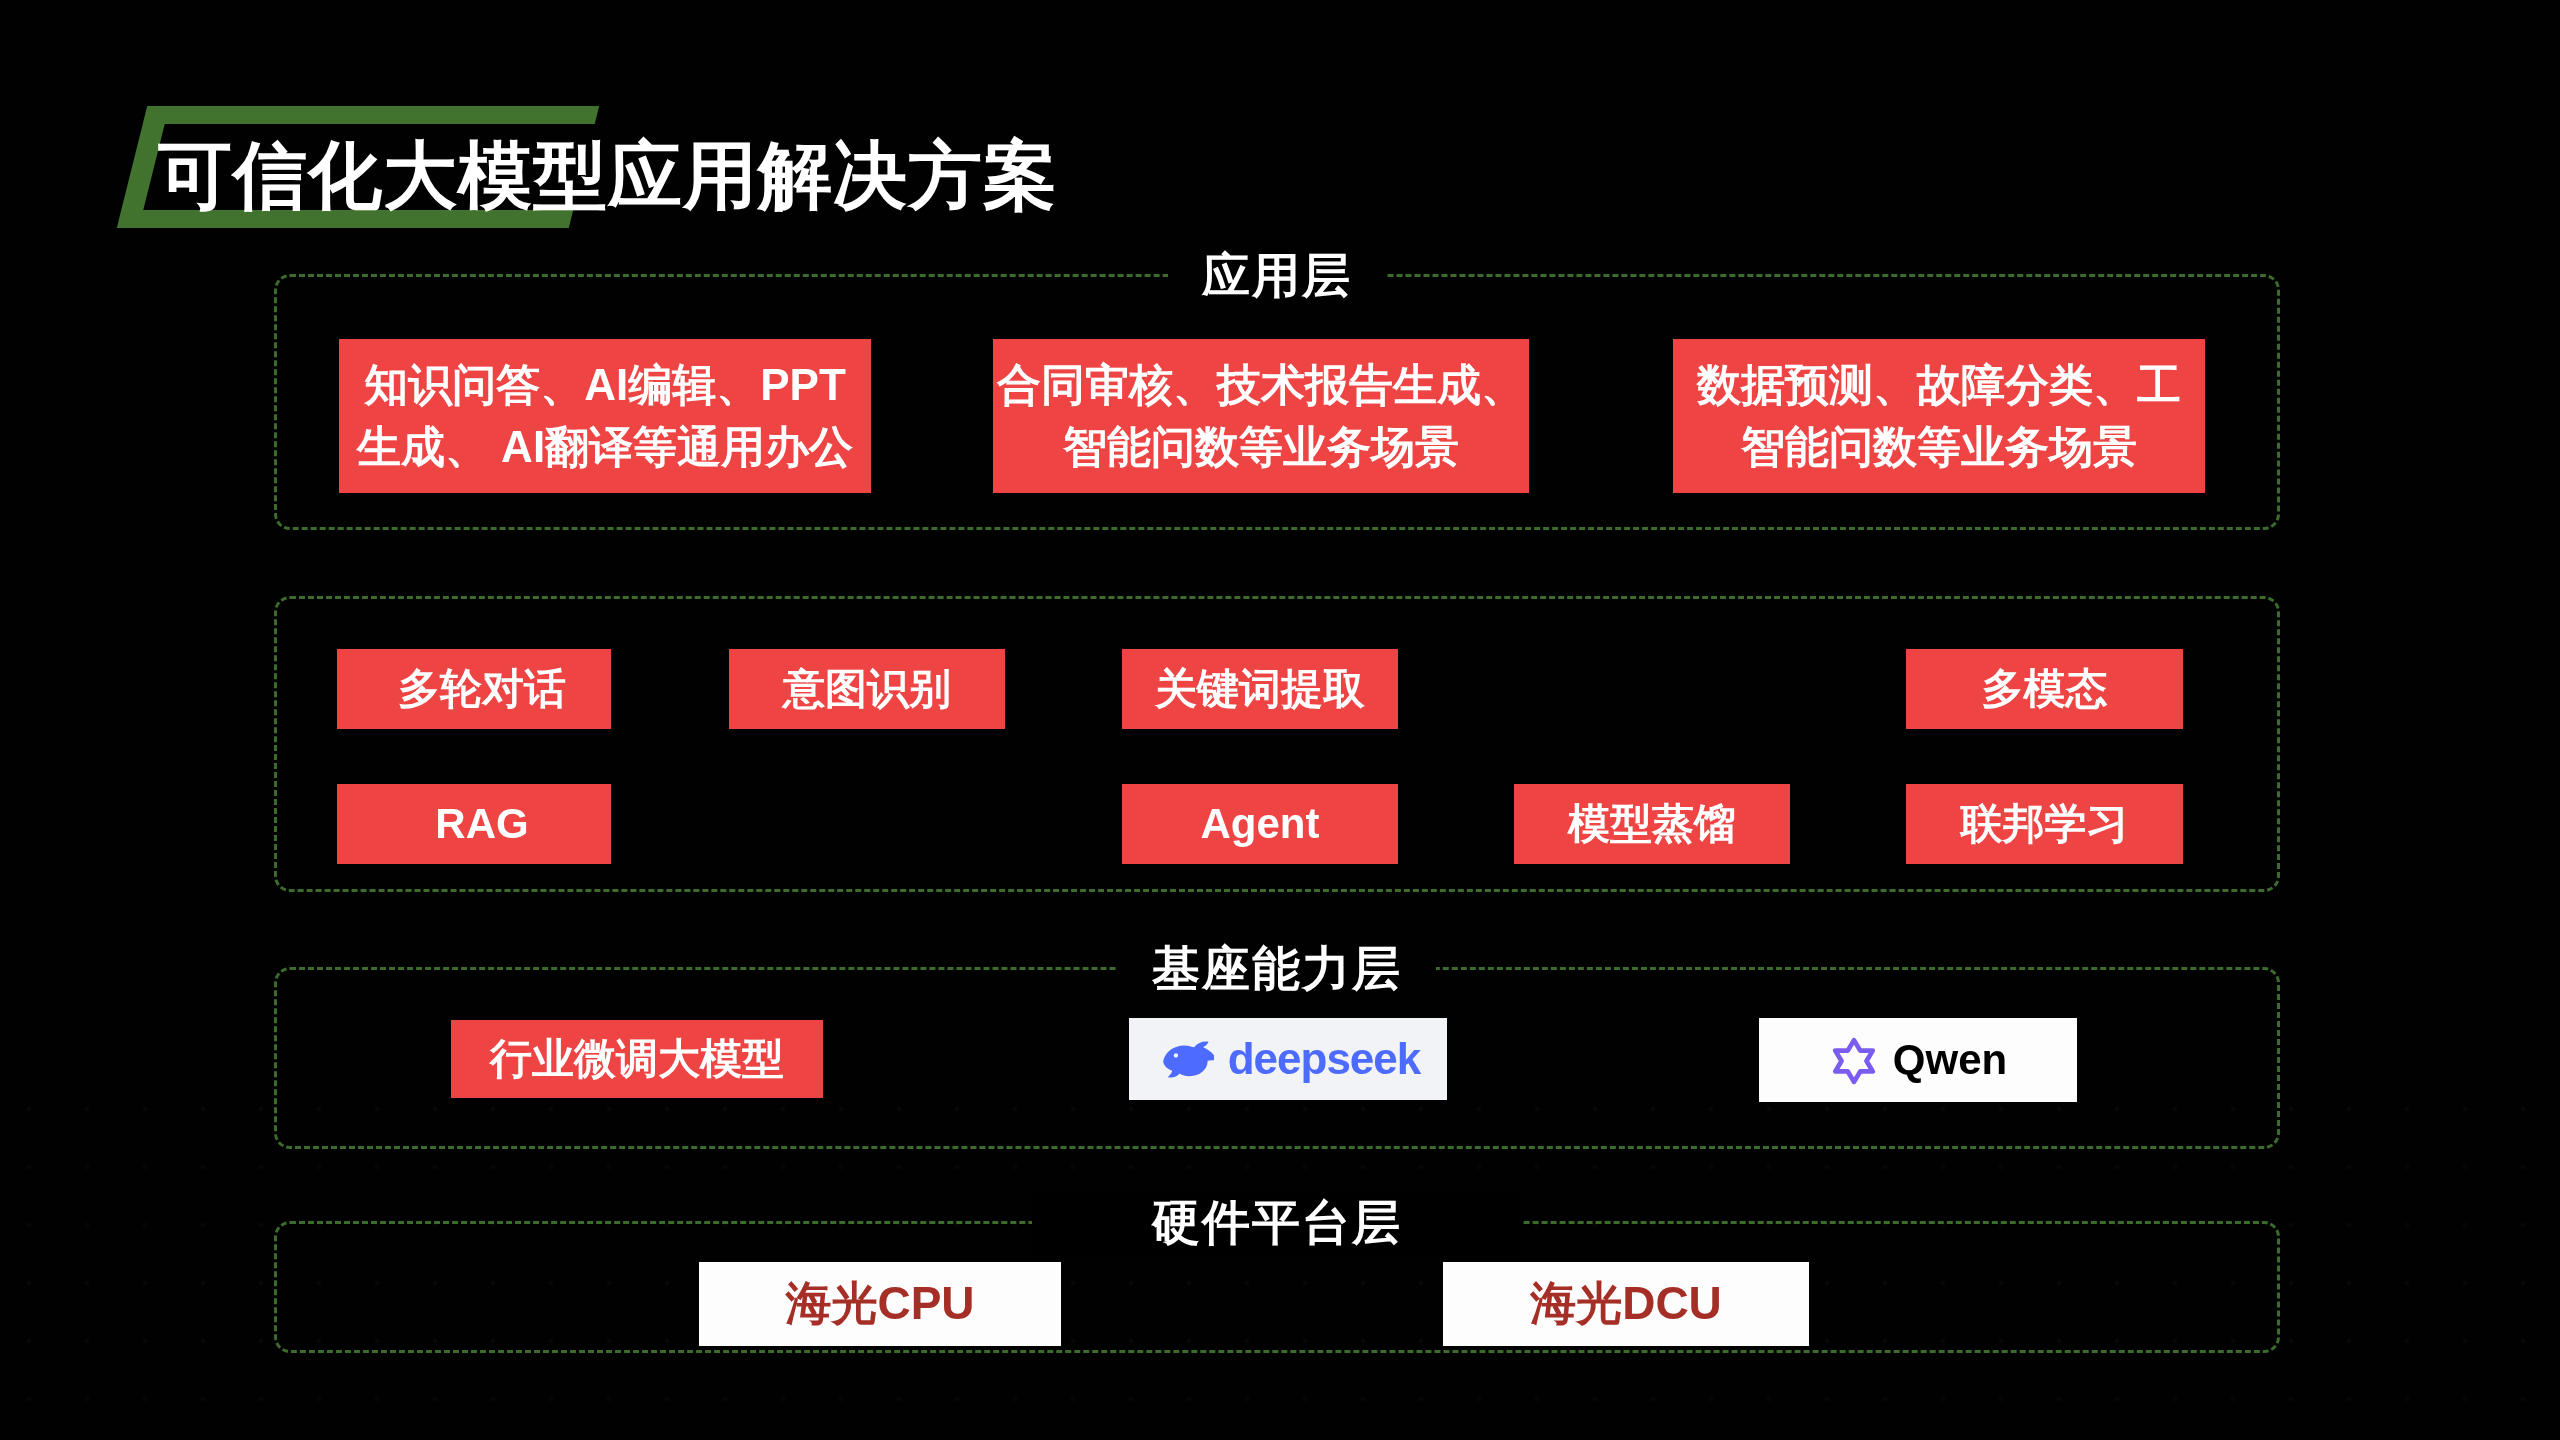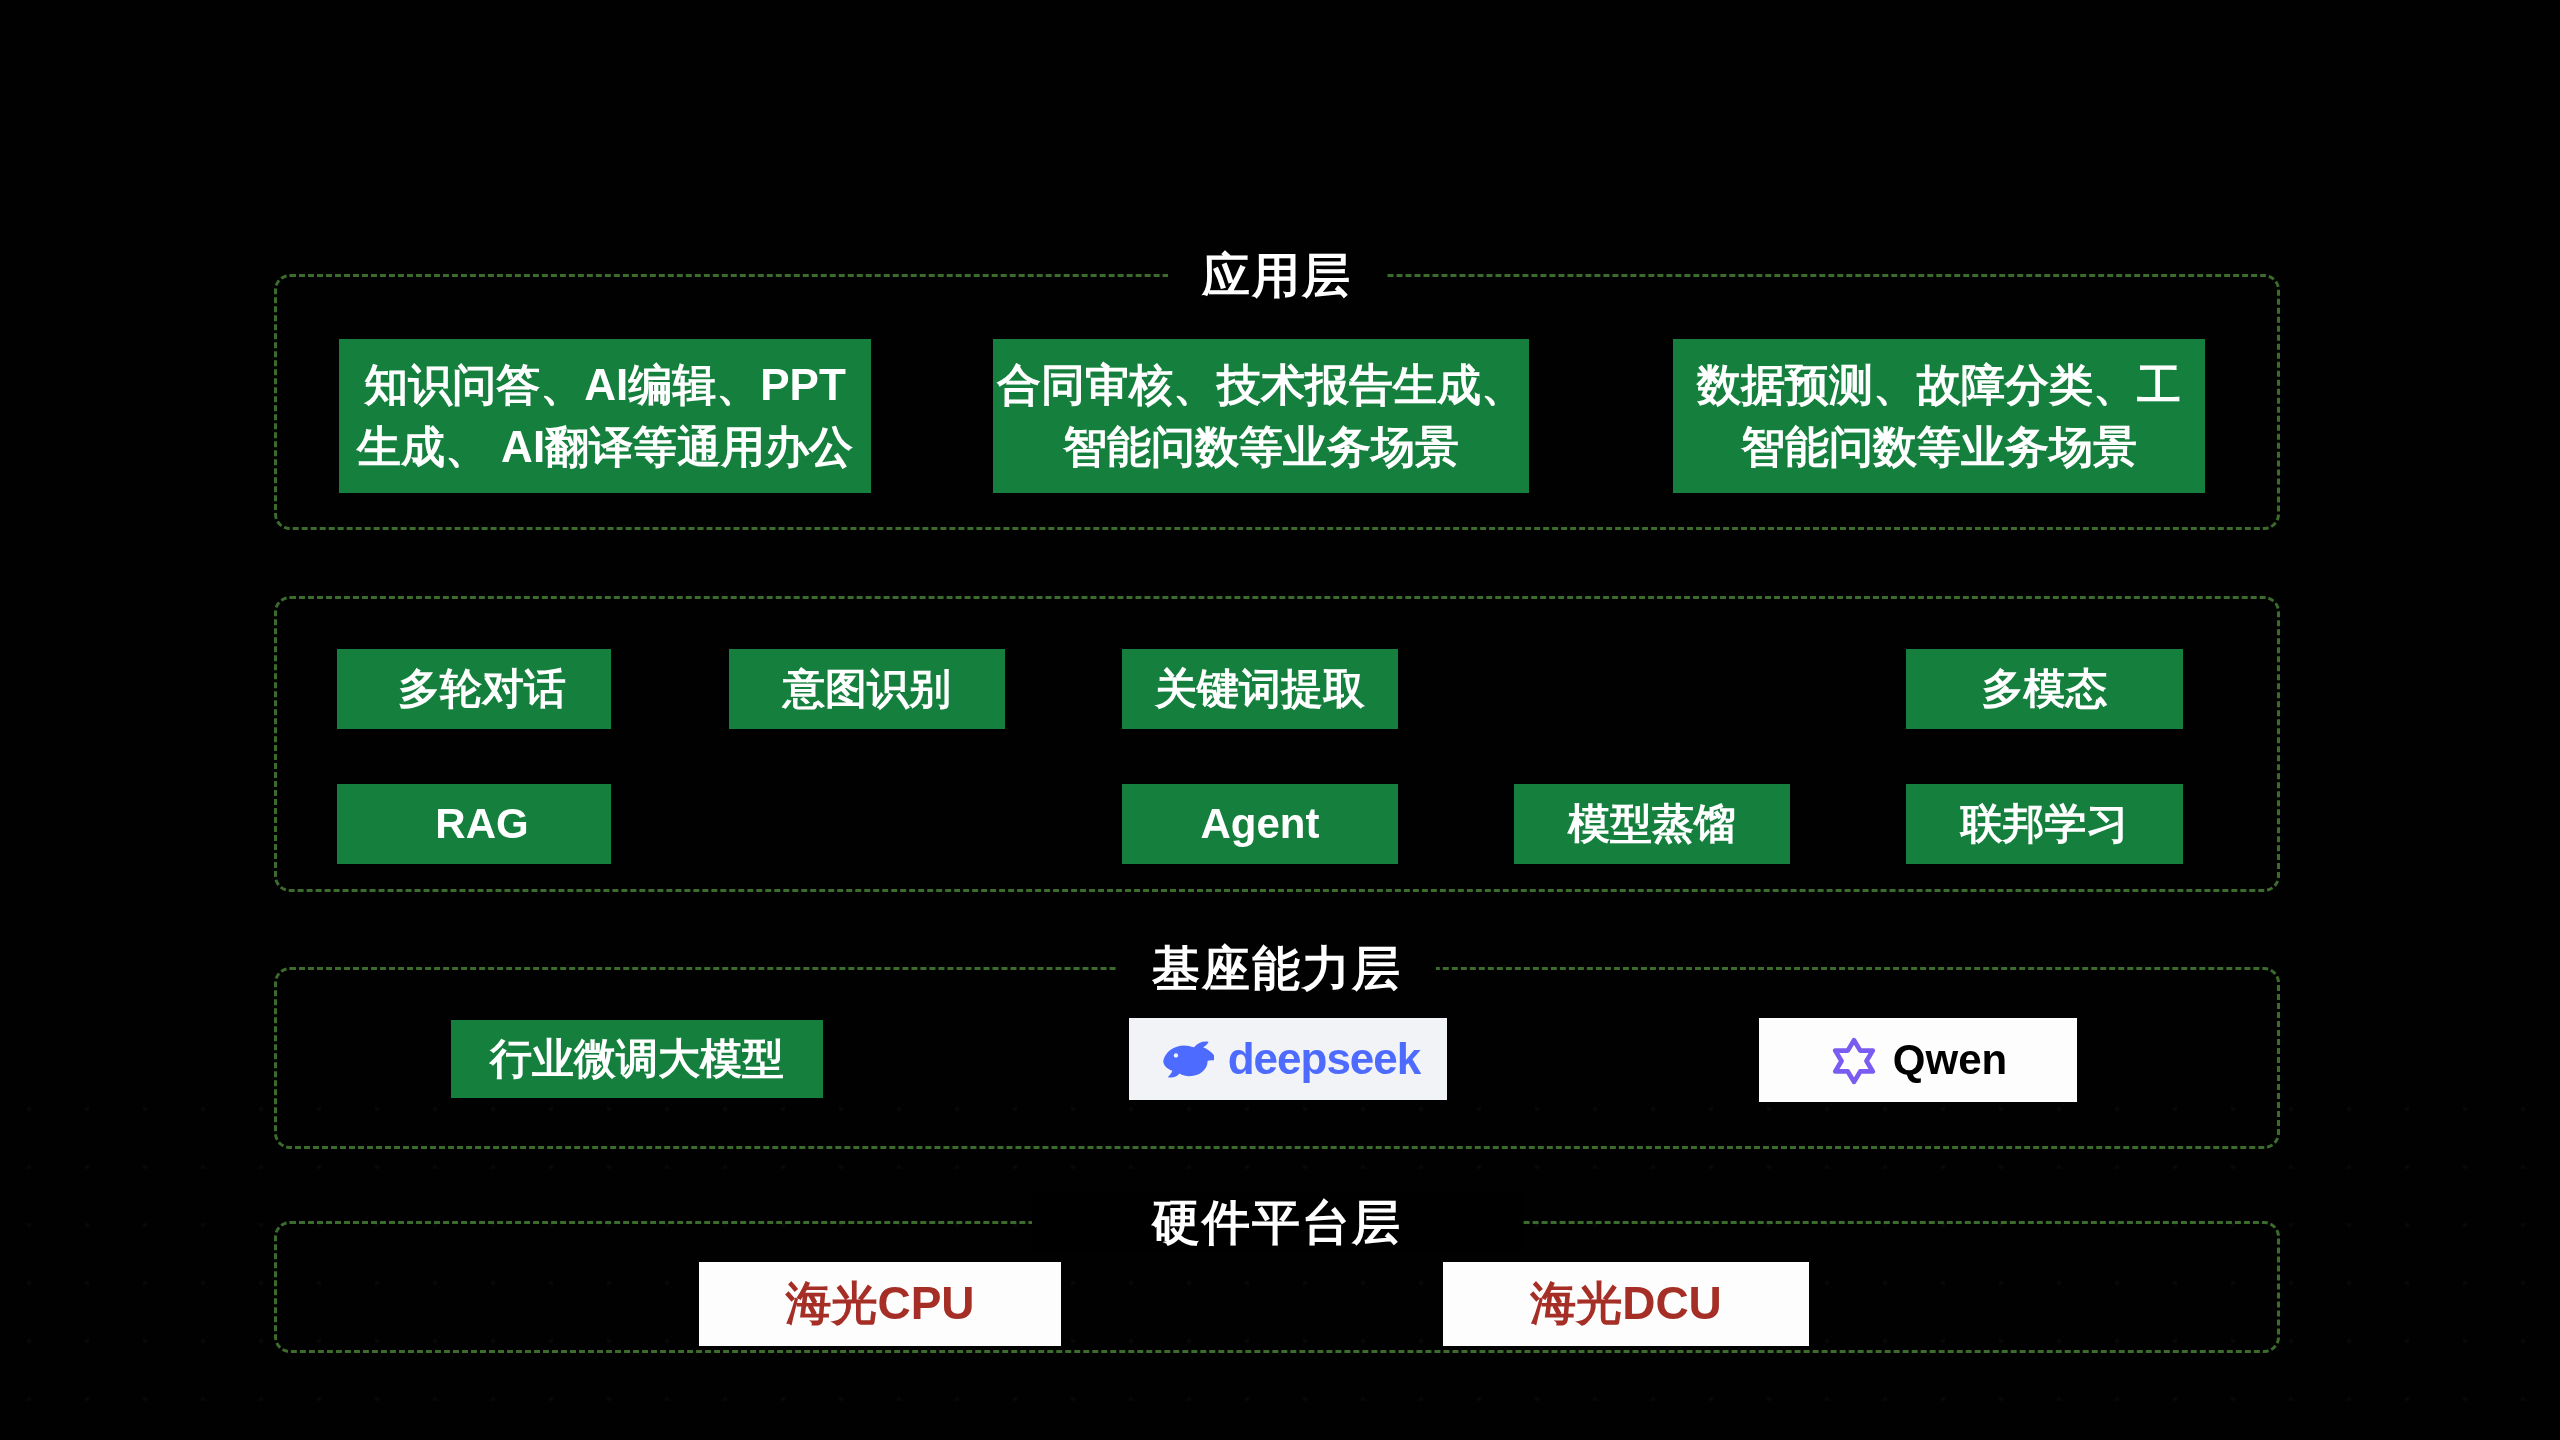--- a/index.html
+++ b/index.html
@@ -48,21 +48,21 @@
     font-size: 48px; font-weight: bold; color: #ffffff;
     line-height: 62px; white-space: nowrap; letter-spacing: 2px;
   }
   .layer1 { top: 274px; height: 256px; }
   .layer2 { top: 596px; height: 296px; }
   .layer3 { top: 967px; height: 182px; }
   .layer4 { top: 1221px; height: 132px; }
   .layer4 .layer-label { padding: 0 120px; background: #000; }
 
   .gbox {
-    position: absolute; background: #15803d; color: #ffffff; font-weight: bold;
+    position: absolute; background: #ef4444; color: #ffffff; font-weight: bold;
     display: flex; flex-direction: column; align-items: center; justify-content: center;
     text-align: center;
   }
   .gbox span { display: block; }
 
   
   .app-box { top: 62px; height: 154px; font-size: 44px; line-height: 62px; }
   .app-b1 { left: 62px;  width: 532px; }
   .app-b2 { left: 716px; width: 536px; }
   .app-b3 { left: 1396px; width: 532px; }
@@ -97,20 +97,25 @@
   }
   .hw-cpu { left: 422px;  width: 362px; }
   .hw-dcu { left: 1166px; width: 366px; }
 </style>
 </head>
 <body>
 
 <div class="slide">
   <div class="texture"></div>
 
+  <div class="title-block">
+    <div class="accent-green"></div>
+    <div class="accent-black"></div>
+    <h1 class="page-title">可信化大模型应用解决方案</h1>
+  </div>
 
   <section class="layer layer1">
     <div class="layer-label">应用层</div>
     <div class="gbox app-box app-b1">
       <span>知识问答、AI编辑、PPT</span>
       <span>生成、 AI翻译等通用办公</span>
     </div>
     <div class="gbox app-box app-b2">
       <span>合同审核、技术报告生成、</span>
       <span>智能问数等业务场景</span>

